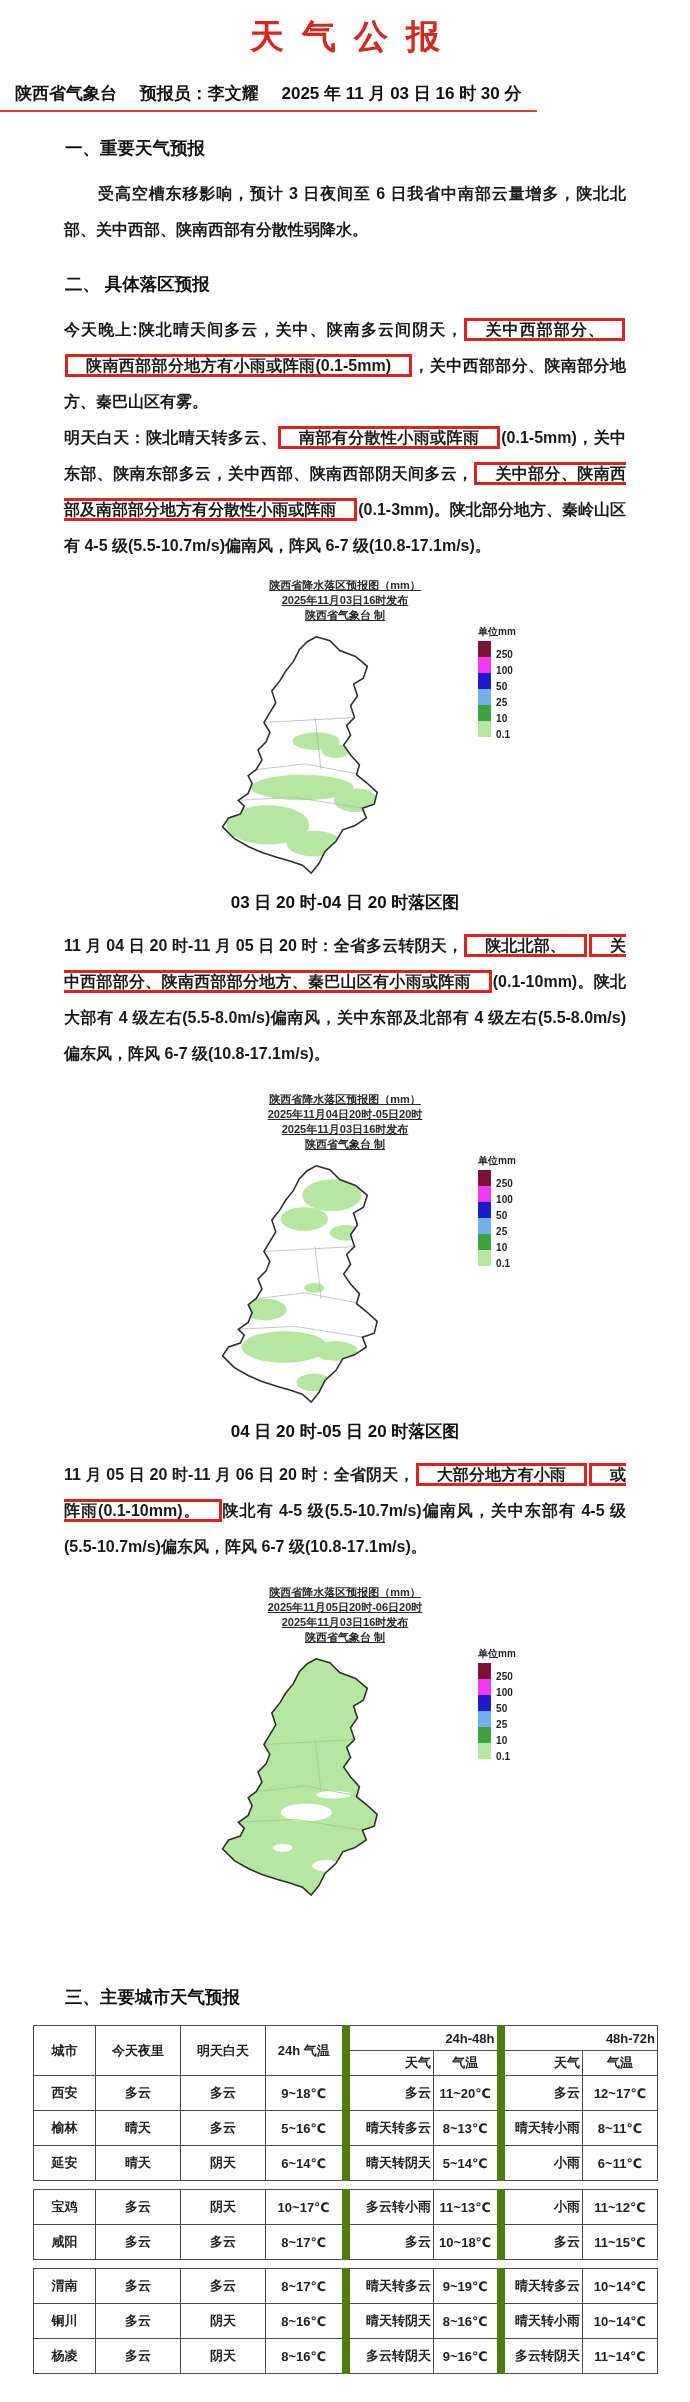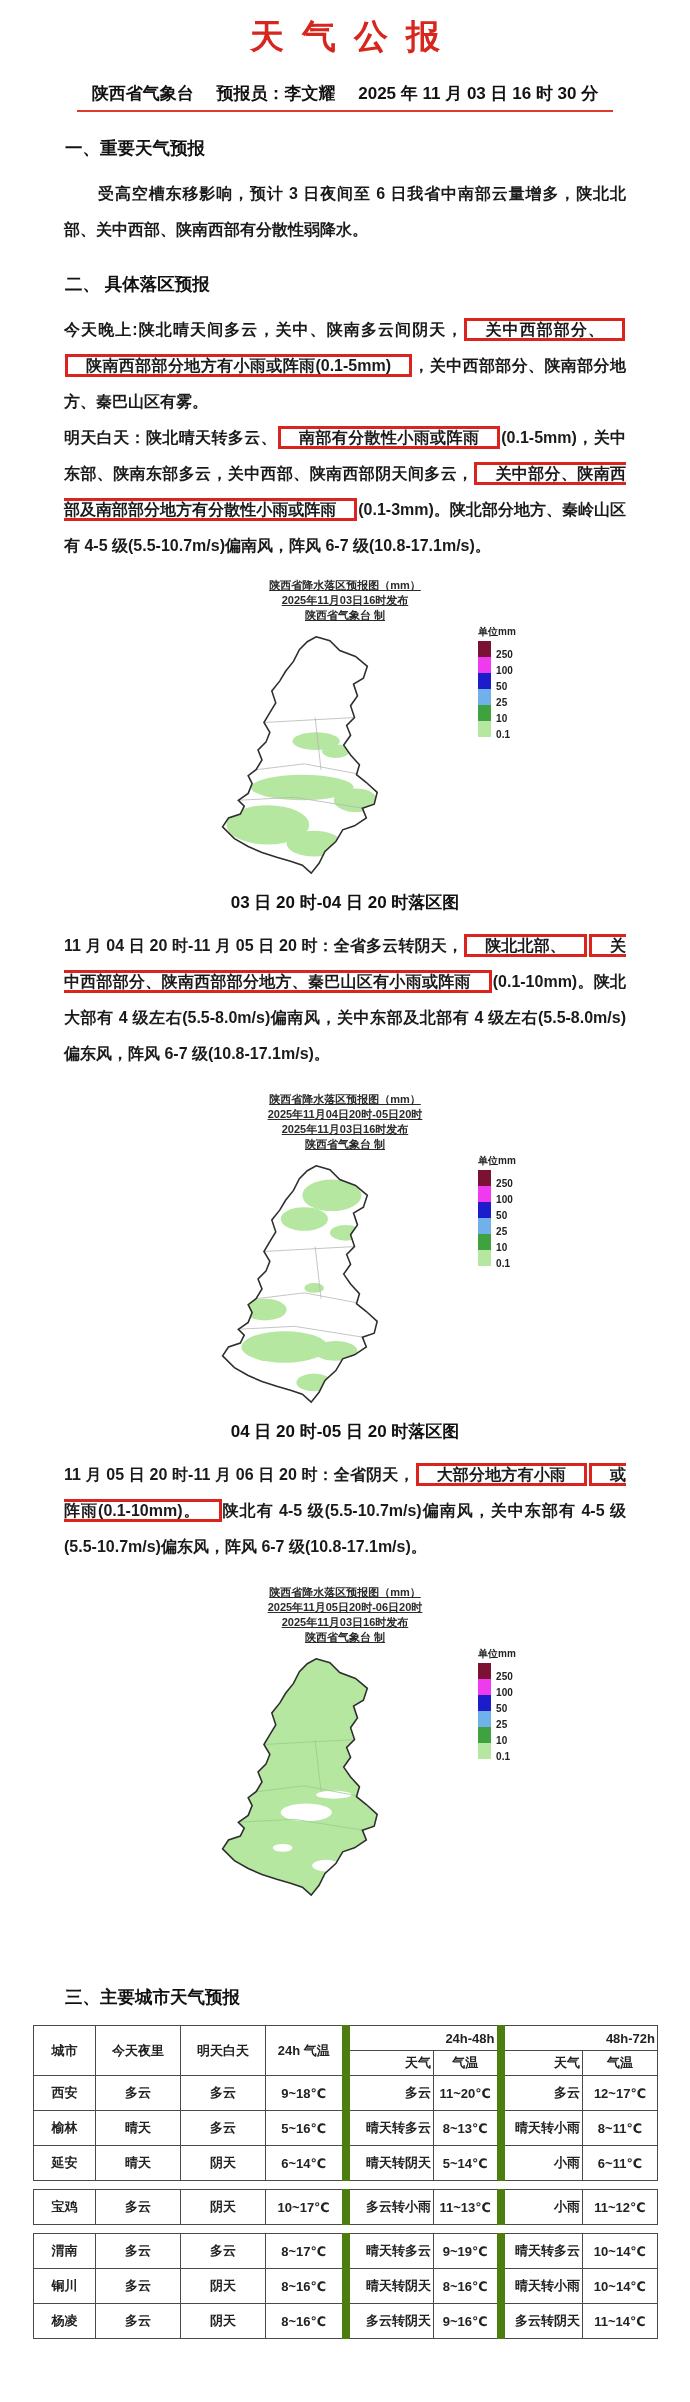--- a/index.html
+++ b/index.html
@@ -6,21 +6,21 @@
   .page{
     width:690px;min-height:2402px;margin:0 auto;background:#fff;
     font-family:"Liberation Sans","DejaVu Sans",sans-serif;color:#1c1c1c;
     padding-top:6px;box-sizing:border-box;
   }
   .doc-title{
     text-align:center;font-size:34px;font-weight:bold;color:#d7261d;
     letter-spacing:18px;margin:8px 0 22px 0;text-indent:18px;
   }
   .byline{
-    text-align:center;margin:0 0 10px 0;
+    text-align:left;margin:0 0 10px 0;
   }
   .byline-inner{
     display:inline-block;font-size:17px;font-weight:bold;color:#111;
     border-bottom:2px solid #e0392f;padding:0 6px 5px 6px;
   }
   .byline-inner span{margin:0 9px;}
   .sec-heading{
     font-size:17.5px;font-weight:bold;color:#111;
     margin:24px 65px 16px 65px;
   }
@@ -333,20 +333,30 @@
         <tr>
           <td>宝鸡</td>
           <td>多云</td>
           <td>阴天</td>
           <td>10~17℃</td>
           <td class="hb">多云转小雨</td>
           <td>11~13℃</td>
           <td class="hb">小雨</td>
           <td>11~12℃</td>
         </tr>
+        <tr>
+          <td>咸阳</td>
+          <td>多云</td>
+          <td>多云</td>
+          <td>8~17℃</td>
+          <td class="hb">多云</td>
+          <td>10~18℃</td>
+          <td class="hb">多云</td>
+          <td>11~15℃</td>
+        </tr>
       </tbody>
   </table>
 
   <table class="city-table gap">
     <colgroup>
       <col style="width:62px">
         <col style="width:85px">
         <col style="width:85px">
         <col style="width:80px">
       <col style="width:88px">

